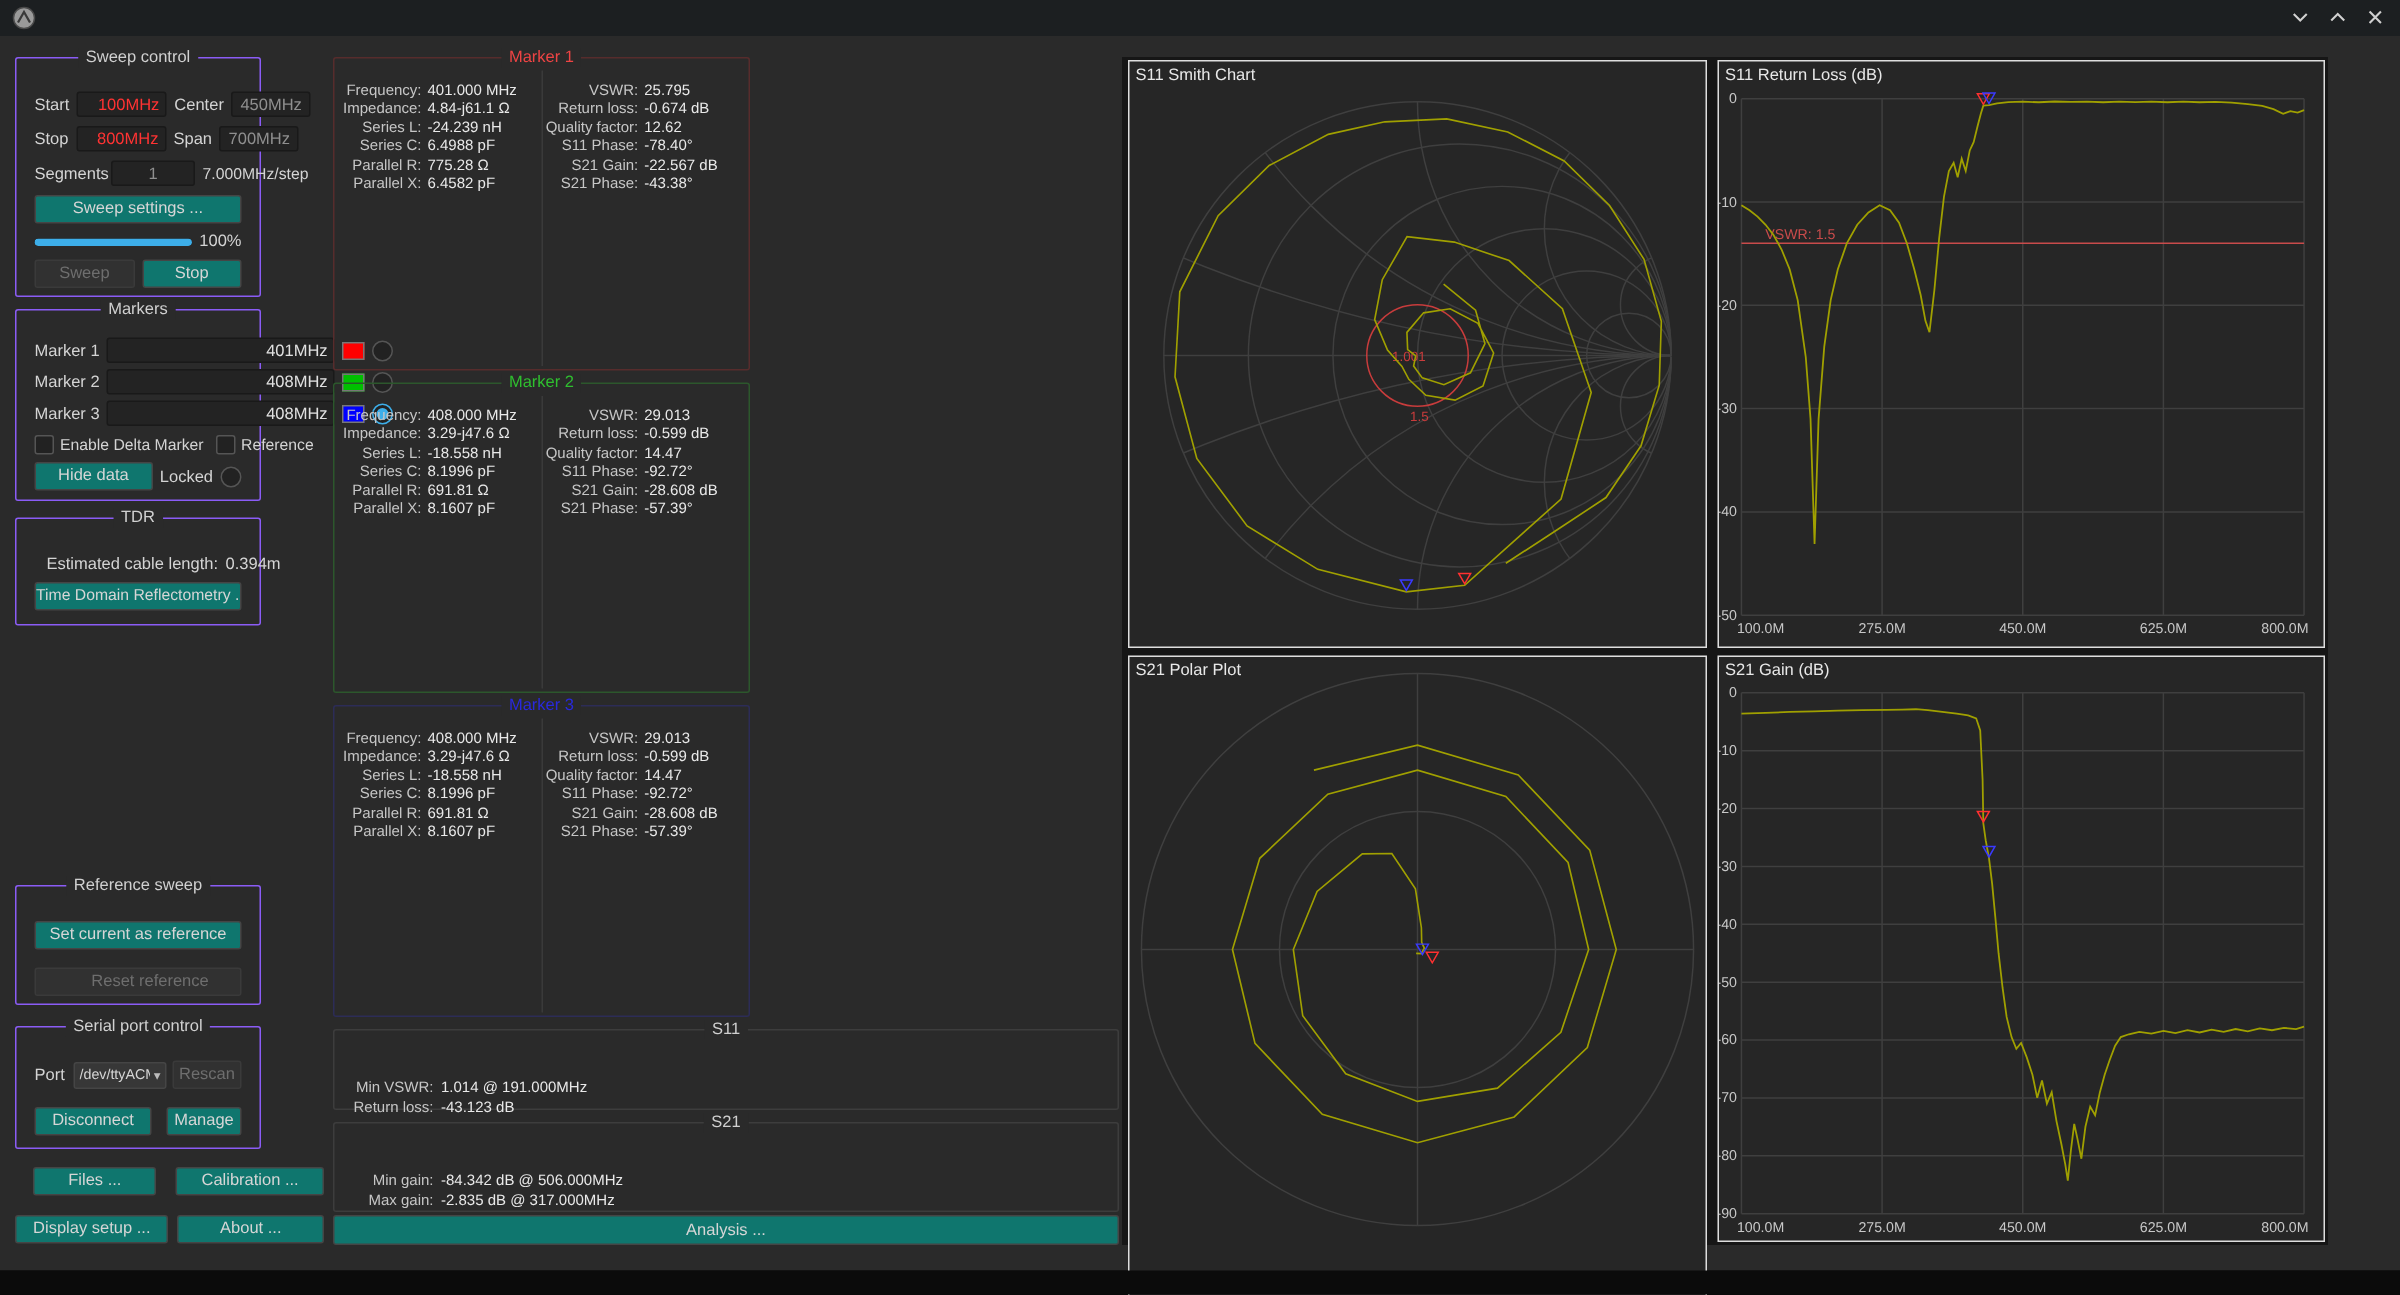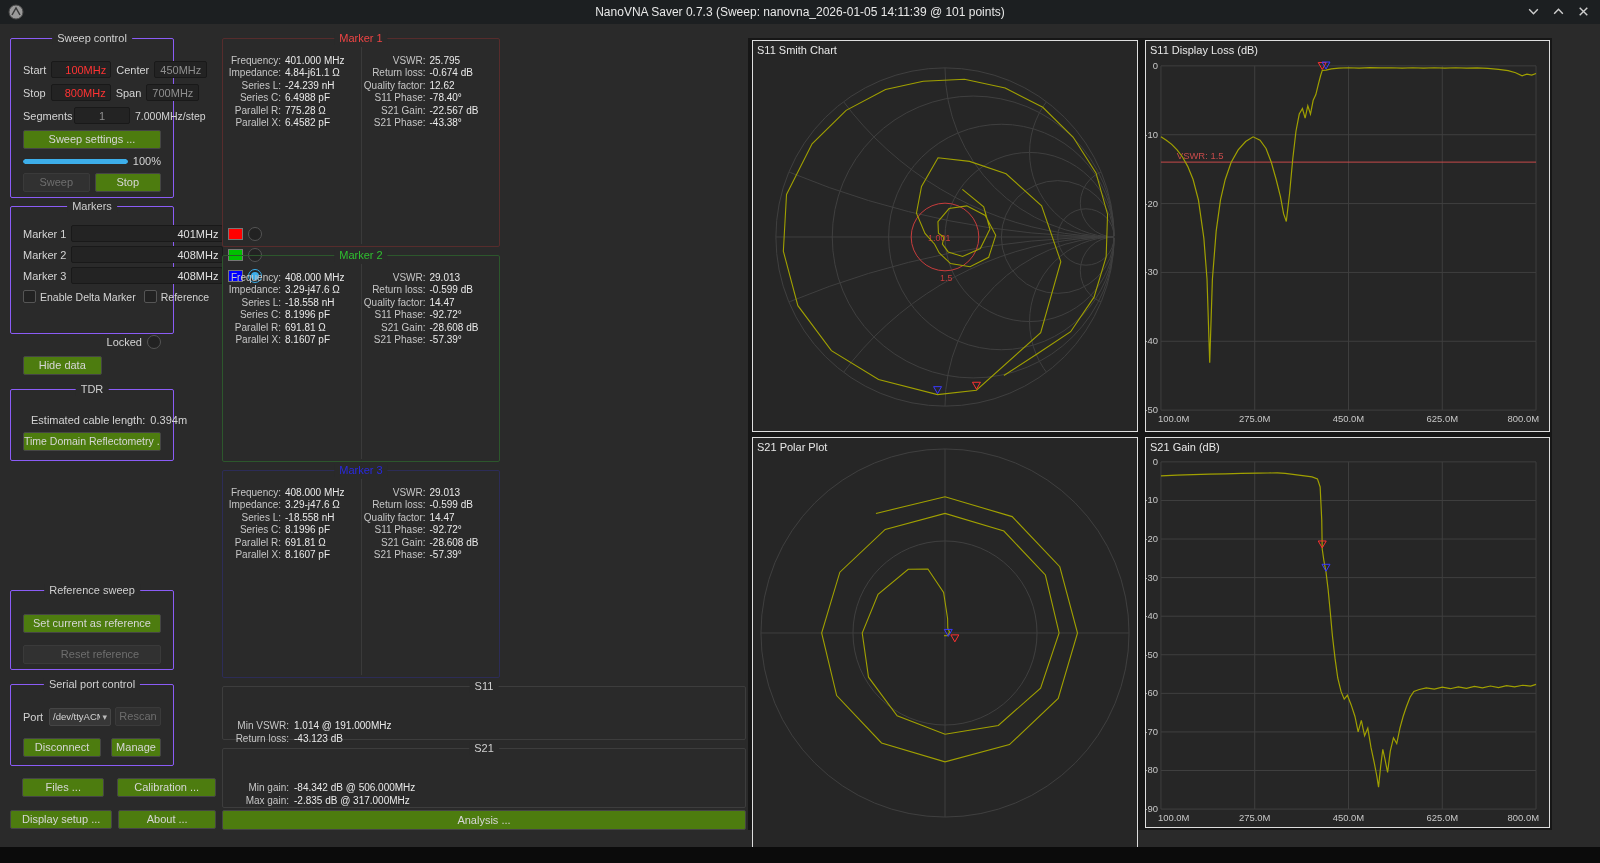--- a/index.html
+++ b/index.html
@@ -11,21 +11,21 @@
   .app-icon{position:absolute;left:8px;top:4px;width:16px;height:16px;}
   .win-btns{position:absolute;right:10px;top:5px;display:flex;gap:12px;}
   .wbtn{width:13px;height:13px;}
   
   .group{position:absolute;left:10px;width:164px;border:1px solid #8b5cf6;border-radius:2px;box-sizing:border-box;background:#2a2a2a;}
   .gtitle{position:absolute;top:-7px;left:50%;transform:translateX(-50%);background:#2a2a2a;
     padding:0 5px;font-size:11px;color:#d0d0d0;white-space:nowrap;line-height:13px;}
   .grow{display:flex;align-items:center;gap:5px;margin:6px 12px 0 12px;}
   .lbl{font-size:11px;color:#d4d4d4;white-space:nowrap;}
   .ra{text-align:right;}
-  .btn{background:#4d7c0f;border:1px solid #454545;border-radius:2px;color:#d6d6d6;font-size:11px;
+  .btn{background:#0f766e;border:1px solid #454545;border-radius:2px;color:#d6d6d6;font-size:11px;
     height:19px;line-height:17px;text-align:center;box-sizing:border-box;cursor:default;white-space:nowrap;overflow:hidden;}
   .btn.disabled{color:#6e6e6e;background:#313131;border-color:#3a3a3a;}
   input.field{background:#232323;border:1px solid #191919;border-radius:2px;color:#e0e0e0;
     font-size:11px;height:17px;padding:0 4px;box-sizing:border-box;font-family:inherit;outline:none;}
   input.red{color:#ff3333;}
   input.dim{color:#8f8f8f;text-align:center;}
   .pbar{height:5px;background:#1e1e1e;border-radius:3px;overflow:hidden;}
   .pfill{height:100%;background:#3daee9;border-radius:3px;}
   .cb{width:11px;height:11px;border:1px solid #555;background:#222;border-radius:2px;display:inline-block;flex:none;}
   .radio{width:12px;height:12px;border:1px solid #555;background:#222;border-radius:50%;display:inline-block;flex:none;position:relative;}
@@ -62,21 +62,20 @@
 </head>
 <body>
 
 <div class="window">
 
   <div class="titlebar">
     <svg class="app-icon" viewBox="0 0 16 16">
       <circle cx="8" cy="8" r="7" fill="#9a9a9a" stroke="#4a4a4a"></circle>
       <path d="M4 11 L8 4 L12 11" fill="none" stroke="#3a3a3a" stroke-width="1.5"></path>
     </svg>
-    <span>NanoVNA Saver 0.7.3 (Sweep: nanovna_2026-01-05 14:11:39 @ 101 points)</span>
     <div class="win-btns">
       <svg class="wbtn" viewBox="0 0 12 12">
           <path d="M2 4 L6 8 L10 4" fill="none" stroke="#cfcfcf" stroke-width="1.3"></path>
         </svg>
       <svg class="wbtn" viewBox="0 0 12 12">
           <path d="M2 8 L6 4 L10 8" fill="none" stroke="#cfcfcf" stroke-width="1.3"></path>
         </svg>
       <svg class="wbtn" viewBox="0 0 12 12">
           <path d="M2.5 2.5 L9.5 9.5 M9.5 2.5 L2.5 9.5" fill="none" stroke="#cfcfcf" stroke-width="1.3"></path>
         </svg>
@@ -139,27 +138,27 @@
           <span class="radio sel"></span>
         </div>
       </div>
     <div class="grow" style="margin-top:6px;gap:4px;">
       <span class="cb"></span>
       <span class="lbl" style="font-size:10.5px;">Enable Delta Marker</span>
       <span class="cb" style="margin-left:4px;"></span>
       <span class="lbl" style="font-size:10.5px;">Reference</span>
     </div>
     <div class="grow" style="margin-top:5px;">
-      <div class="btn" style="flex:1;margin-top:48px;">Hide data</div>
+      <div class="btn" style="flex:1;">Hide data</div>
       <span class="lbl">Locked</span>
       <span class="radio"></span>
     </div>
   </div>
 
-  <div class="group" style="top:345px;height:72px;margin-top:44px;">
+  <div class="group" style="top:345px;height:72px;">
     <span class="gtitle">TDR</span>
     <div class="grow" style="margin-top:24px;margin-left:20px;">
       <span class="lbl">Estimated cable length:</span>
       <span class="lbl">0.394m</span>
     </div>
     <div class="grow">
         <div class="btn" style="flex:1;font-size:10.5px;">Time Domain Reflectometry ...</div>
       </div>
   </div>
 
@@ -432,21 +431,21 @@
         </g>
         <circle cx="193" cy="197" r="34" fill="none" stroke="#c83c3c"></circle>
         <text x="176" y="201" fill="#c83c3c" font-size="9">1.001</text>
         <text x="188" y="241" fill="#c83c3c" font-size="9">1.5</text>
         <polyline points="210.5,149.1 231.9,166.6 238.2,189.0 228.5,208.6 210.7,216.6 196.2,212.0 190.4,204.1 191.8,197.3 186.4,193.1 185.9,181.5 197.1,168.4 214.9,165.7 233.5,175.4 244.0,195.3 236.9,217.4 218.2,226.9 198.6,223.7 187.2,213.0 182.6,204.3 172.9,193.4 164.3,173.0 169.4,146.2 186.0,117.4 217.7,121.0 254.4,133.4 290.1,165.6 309.4,221.8 289.2,293.2 224.6,351.0 185.5,355.4 126.2,340.3 78.8,311.2 45.1,266.0 30.5,211.3 33.7,154.3 59.4,103.3 93.6,69.7 133.2,48.8 171.1,40.4 212.6,38.4 253.5,47.2 291.3,66.6 321.7,96.5 344.8,132.6 356.4,174.1 355.0,216.9 342.8,257.5 319.3,292.2 285.1,314.8 252.2,336.2" fill="none" stroke="#a0a000" stroke-width="1.1"></polyline>
         <path d="M 220.62 343.02 L 228.62 343.02 L 224.62 350.02 Z" fill="none" stroke="#ff3030" stroke-width="1"></path>
         <path d="M 181.52 347.44 L 189.52 347.44 L 185.52 354.44 Z" fill="none" stroke="#3a3aff" stroke-width="1"></path>
       </svg>
   </div>
   <div class="chart" style="left:1145px;top:40px;width:405px;height:392px;">
-    <div class="ctitle">S11 Display Loss (dB)</div>
+    <div class="ctitle">S11 Return Loss (dB)</div>
     <svg id="svg-rl" width="403" height="390" viewBox="0 0 405 392">
         <g>
           <line x1="15" y1="25" x2="15" y2="371" stroke="#3f3f3f"></line>
           <text x="12" y="383" text-anchor="start" fill="#c8c8c8" font-size="9.5">100.0M</text>
           <line x1="109.25" y1="25" x2="109.25" y2="371" stroke="#3f3f3f"></line>
           <text x="109.25" y="383" text-anchor="middle" fill="#c8c8c8" font-size="9.5">275.0M</text>
           <line x1="203.5" y1="25" x2="203.5" y2="371" stroke="#3f3f3f"></line>
           <text x="203.5" y="383" text-anchor="middle" fill="#c8c8c8" font-size="9.5">450.0M</text>
           <line x1="297.75" y1="25" x2="297.75" y2="371" stroke="#3f3f3f"></line>
           <text x="297.75" y="383" text-anchor="middle" fill="#c8c8c8" font-size="9.5">625.0M</text>

